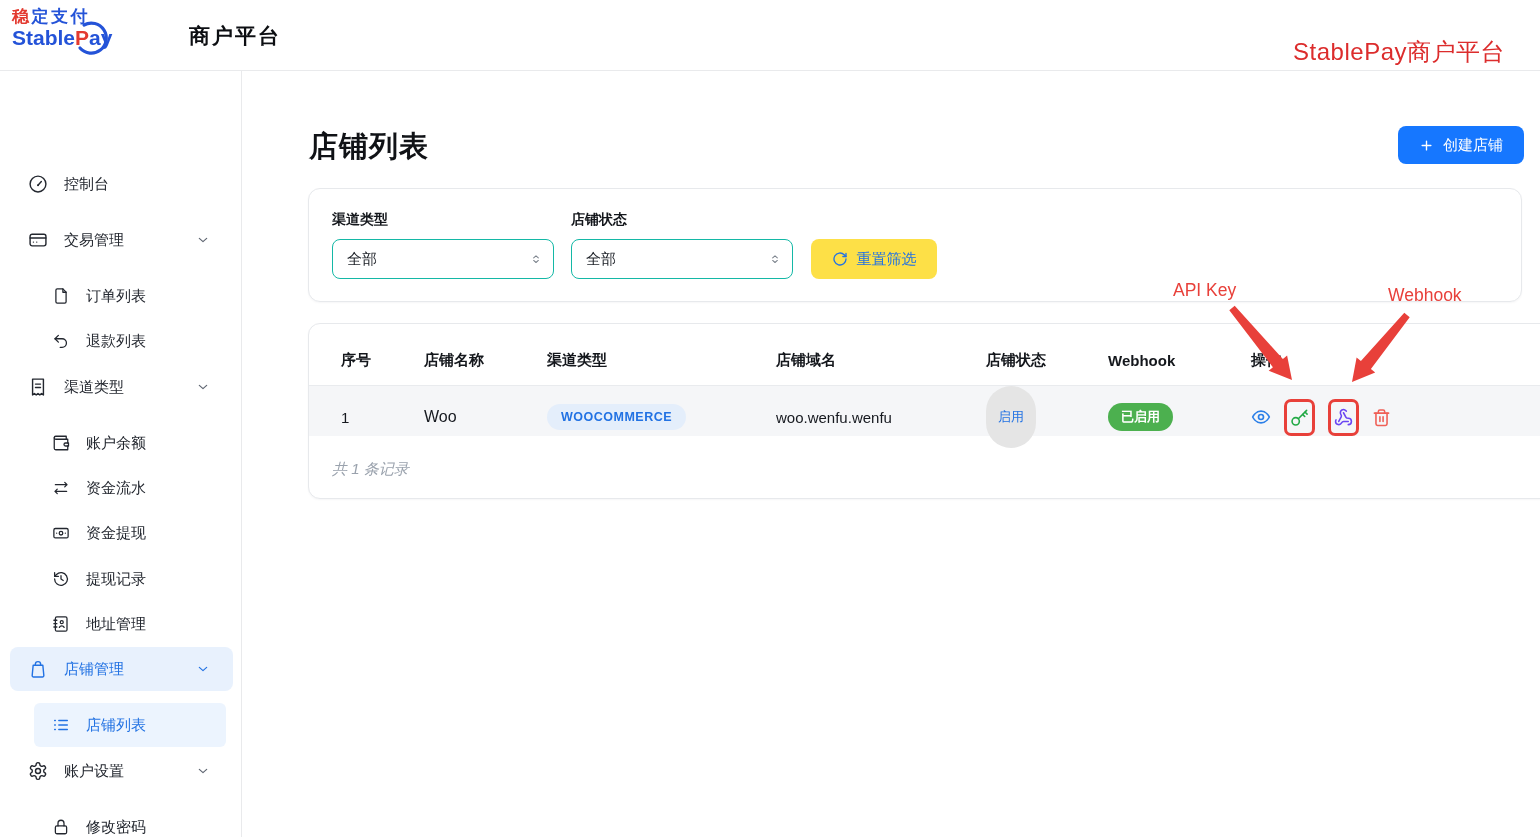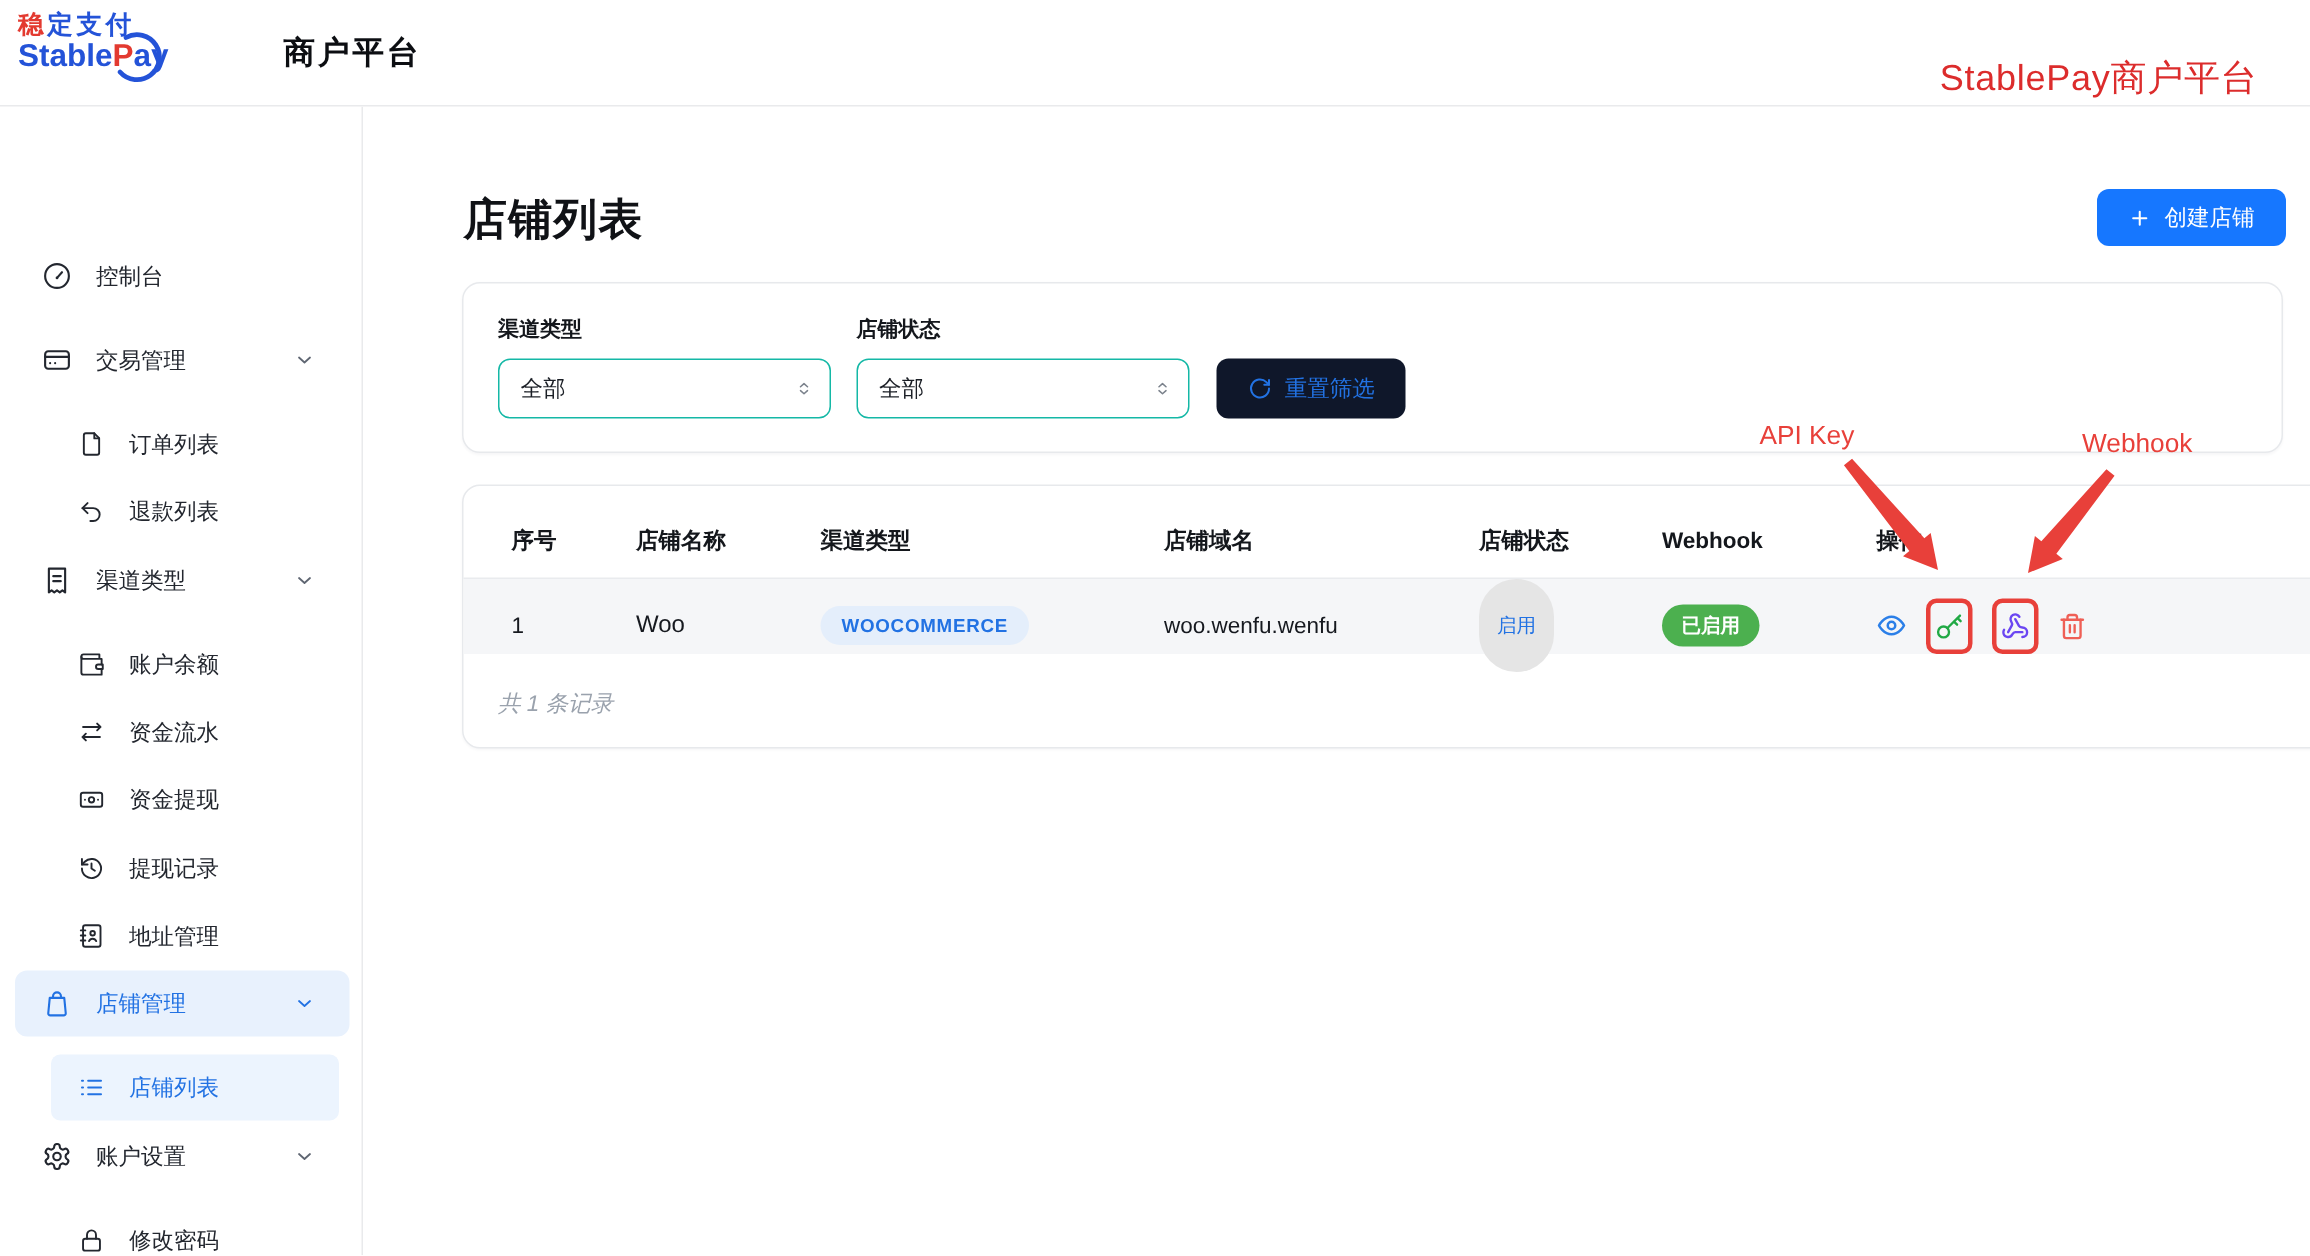--- a/index.html
+++ b/index.html
@@ -48,21 +48,21 @@
                 align-items:center; justify-content:center; gap:9px; font-size:15px; cursor:pointer; }
   .card { position:absolute; background:#fff; border:1px solid #e7e9ec; border-radius:12px;
           box-shadow:0 1px 2px rgba(16,24,40,.04); }
   .filter-card { left:308px; top:188px; width:1214px; height:114px; }
   .filter-label { position:absolute; top:22px; font-size:14px; font-weight:700; color:#14171c; }
   .select { position:absolute; top:50px; width:222px; height:40px; border:1px solid #14b8a6;
             border-radius:8px; background:#fff; display:flex; align-items:center;
             justify-content:space-between; padding:0 10px 0 14px; font-size:15px; color:#1b1f26;
             cursor:pointer; }
   .select .caret { display:inline-flex; color:#7b828c; }
-  .reset-btn { position:absolute; left:502px; top:50px; width:126px; height:40px; background:#0f172a;
+  .reset-btn { position:absolute; left:502px; top:50px; width:126px; height:40px; background:#fde047;
                color:var(--active_blue); border-radius:8px; display:flex; align-items:center;
                justify-content:center; gap:9px; font-size:15px; cursor:pointer; }
   
   .table-card { left:308px; top:323px; width:1442px; height:176px; }
   .thead, .trow { display:grid; grid-template-columns:83px 123px 229px 210px 122px 143px 1fr;
                   align-items:center; }
   .thead { height:62px; padding:12px 24px 0 32px; border-bottom:1px solid #e9ebee;
            font-size:15px; font-weight:700; color:#14171c; }
   .trow { height:50px; margin-right:24px; padding-left:32px; background:#f5f6f8;
           font-size:15px; color:#16191f; }

